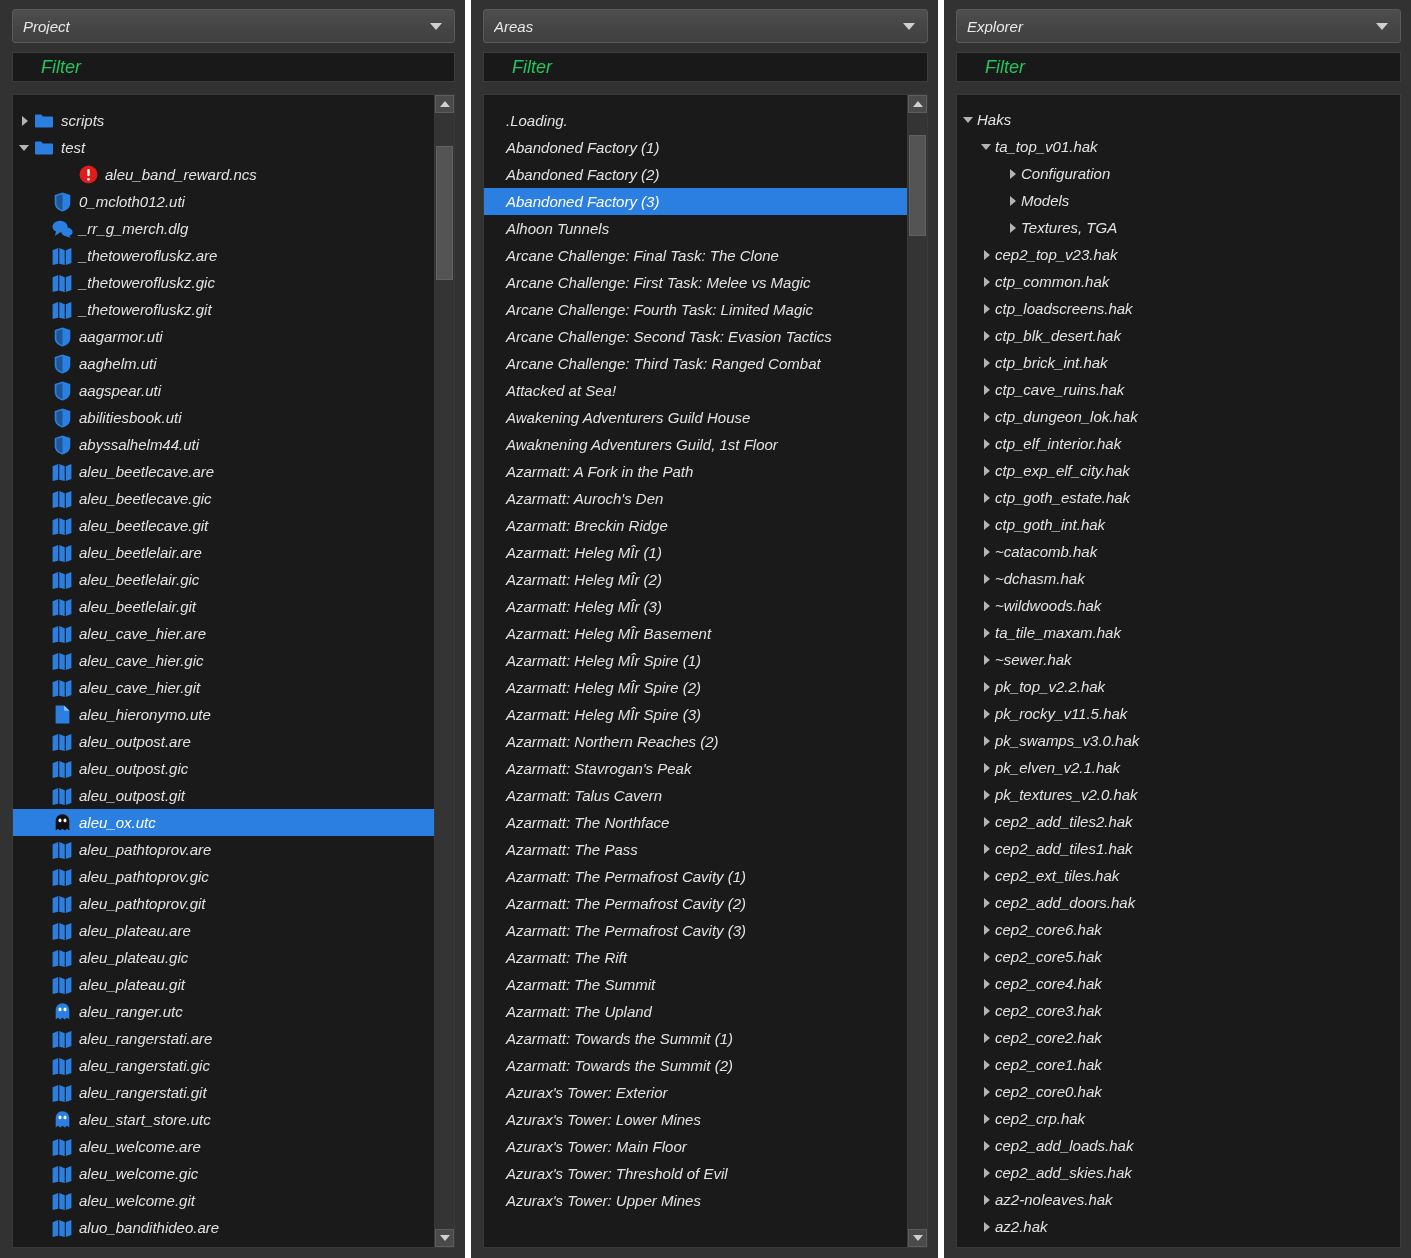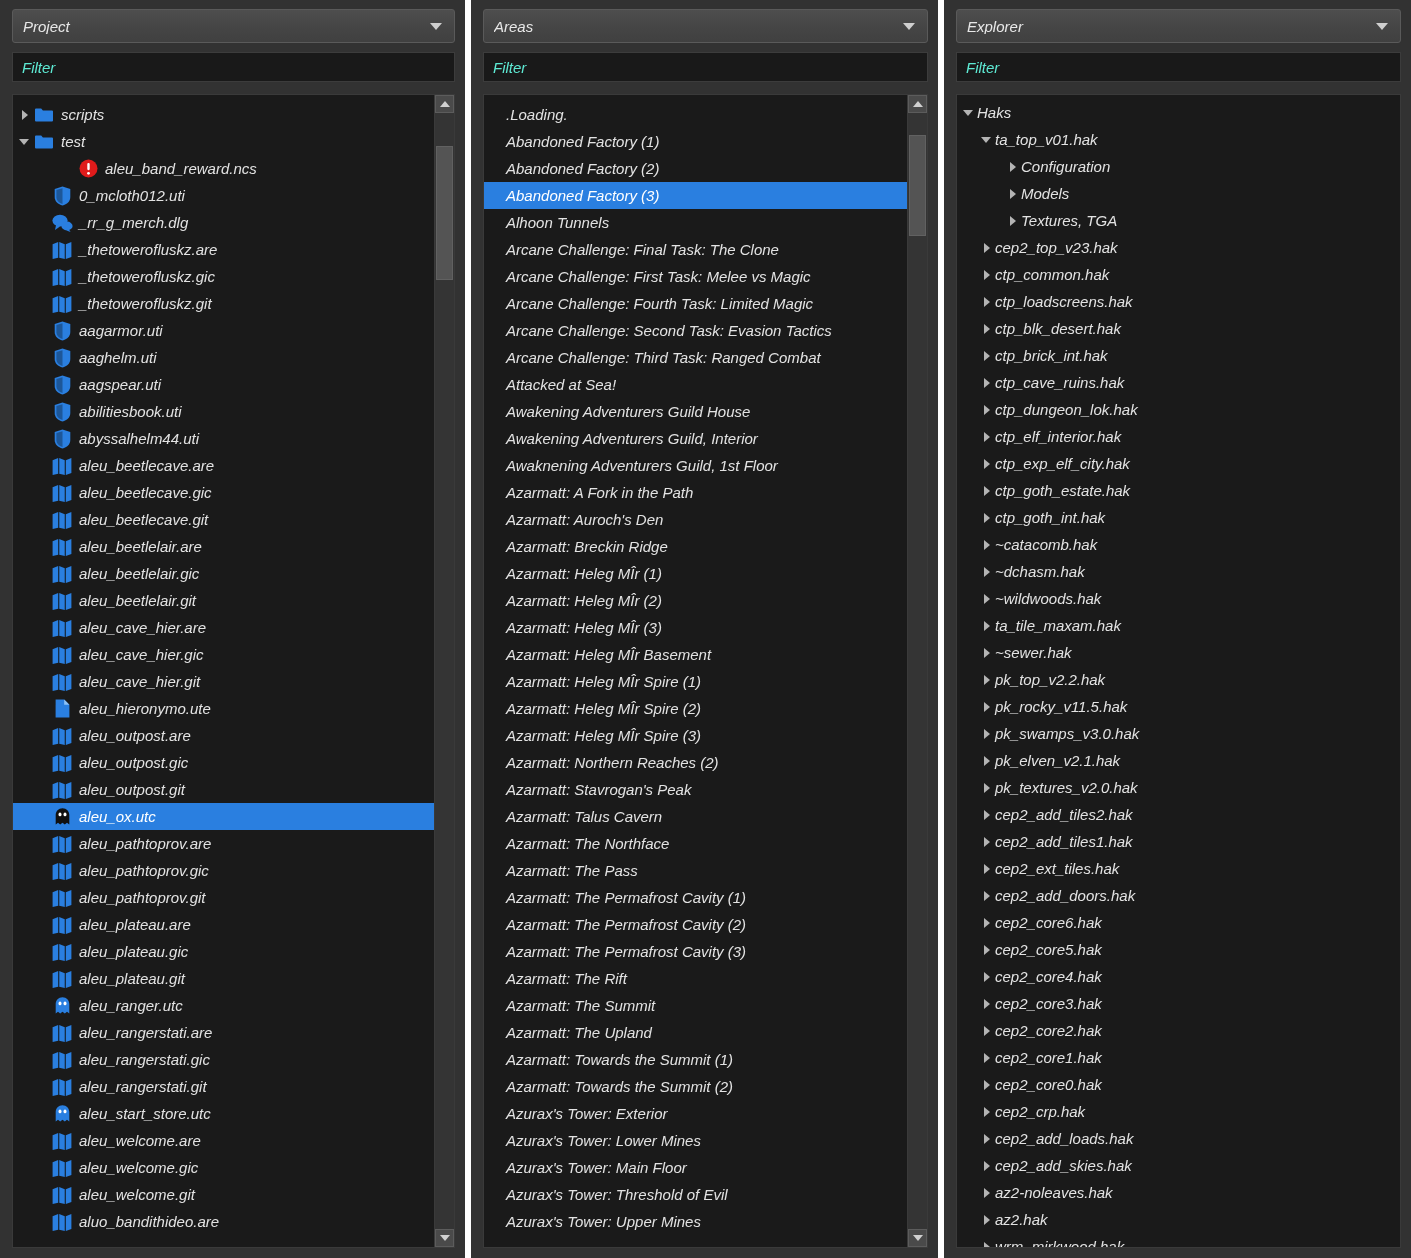--- a/index.html
+++ b/index.html
@@ -75,41 +75,42 @@
     background: #191919;
     border: 1px solid #3c3c3c;
     box-sizing: border-box;
     display: flex;
     align-items: center;
     padding: 0 9px;
     flex: 0 0 auto;
     margin-bottom: 12px;
   }
   .filter-text {
-    color: #5eead4;
-    font-size: 15px;
+    color: #22c55e;
+    font-size: 18px;
     line-height: 1;
+    margin-left: 19px;
   }
 
   
   .listwrap {
     flex: 1 1 auto;
     background: #1a1a1a;
     border: 1px solid #3a3a3a;
     box-sizing: border-box;
     display: flex;
     overflow: hidden;
     position: relative;
   }
   .listbody {
     flex: 1 1 auto;
     overflow: hidden;
-    padding-top: 6px;
-  }
-  .noscroll .listbody { padding-top: 4px; text-align: right; }
+    padding-top: 12px;
+  }
+  .noscroll .listbody { padding-top: 11px; text-align: right; }
 
   .row {
     display: flex;
     align-items: center;
     height: 27px;
     font-size: 15px;
     color: #e3e3e3;
     white-space: nowrap;
     padding-left: 4px;
     box-sizing: border-box;
@@ -782,23 +783,20 @@
             <span class="label">Arcane Challenge: Second Task: Evasion Tactics</span>
           </div>
           <div class="row ind1">
             <span class="label">Arcane Challenge: Third Task: Ranged Combat</span>
           </div>
           <div class="row ind1">
             <span class="label">Attacked at Sea!</span>
           </div>
           <div class="row ind1">
             <span class="label">Awakening Adventurers Guild House</span>
-          </div>
-          <div class="row ind1">
-            <span class="label">Awakening Adventurers Guild, Interior</span>
           </div>
           <div class="row ind1">
             <span class="label">Awaknening Adventurers Guild, 1st Floor</span>
           </div>
           <div class="row ind1">
             <span class="label">Azarmatt: A Fork in the Path</span>
           </div>
           <div class="row ind1">
             <span class="label">Azarmatt: Auroch's Den</span>
           </div>

